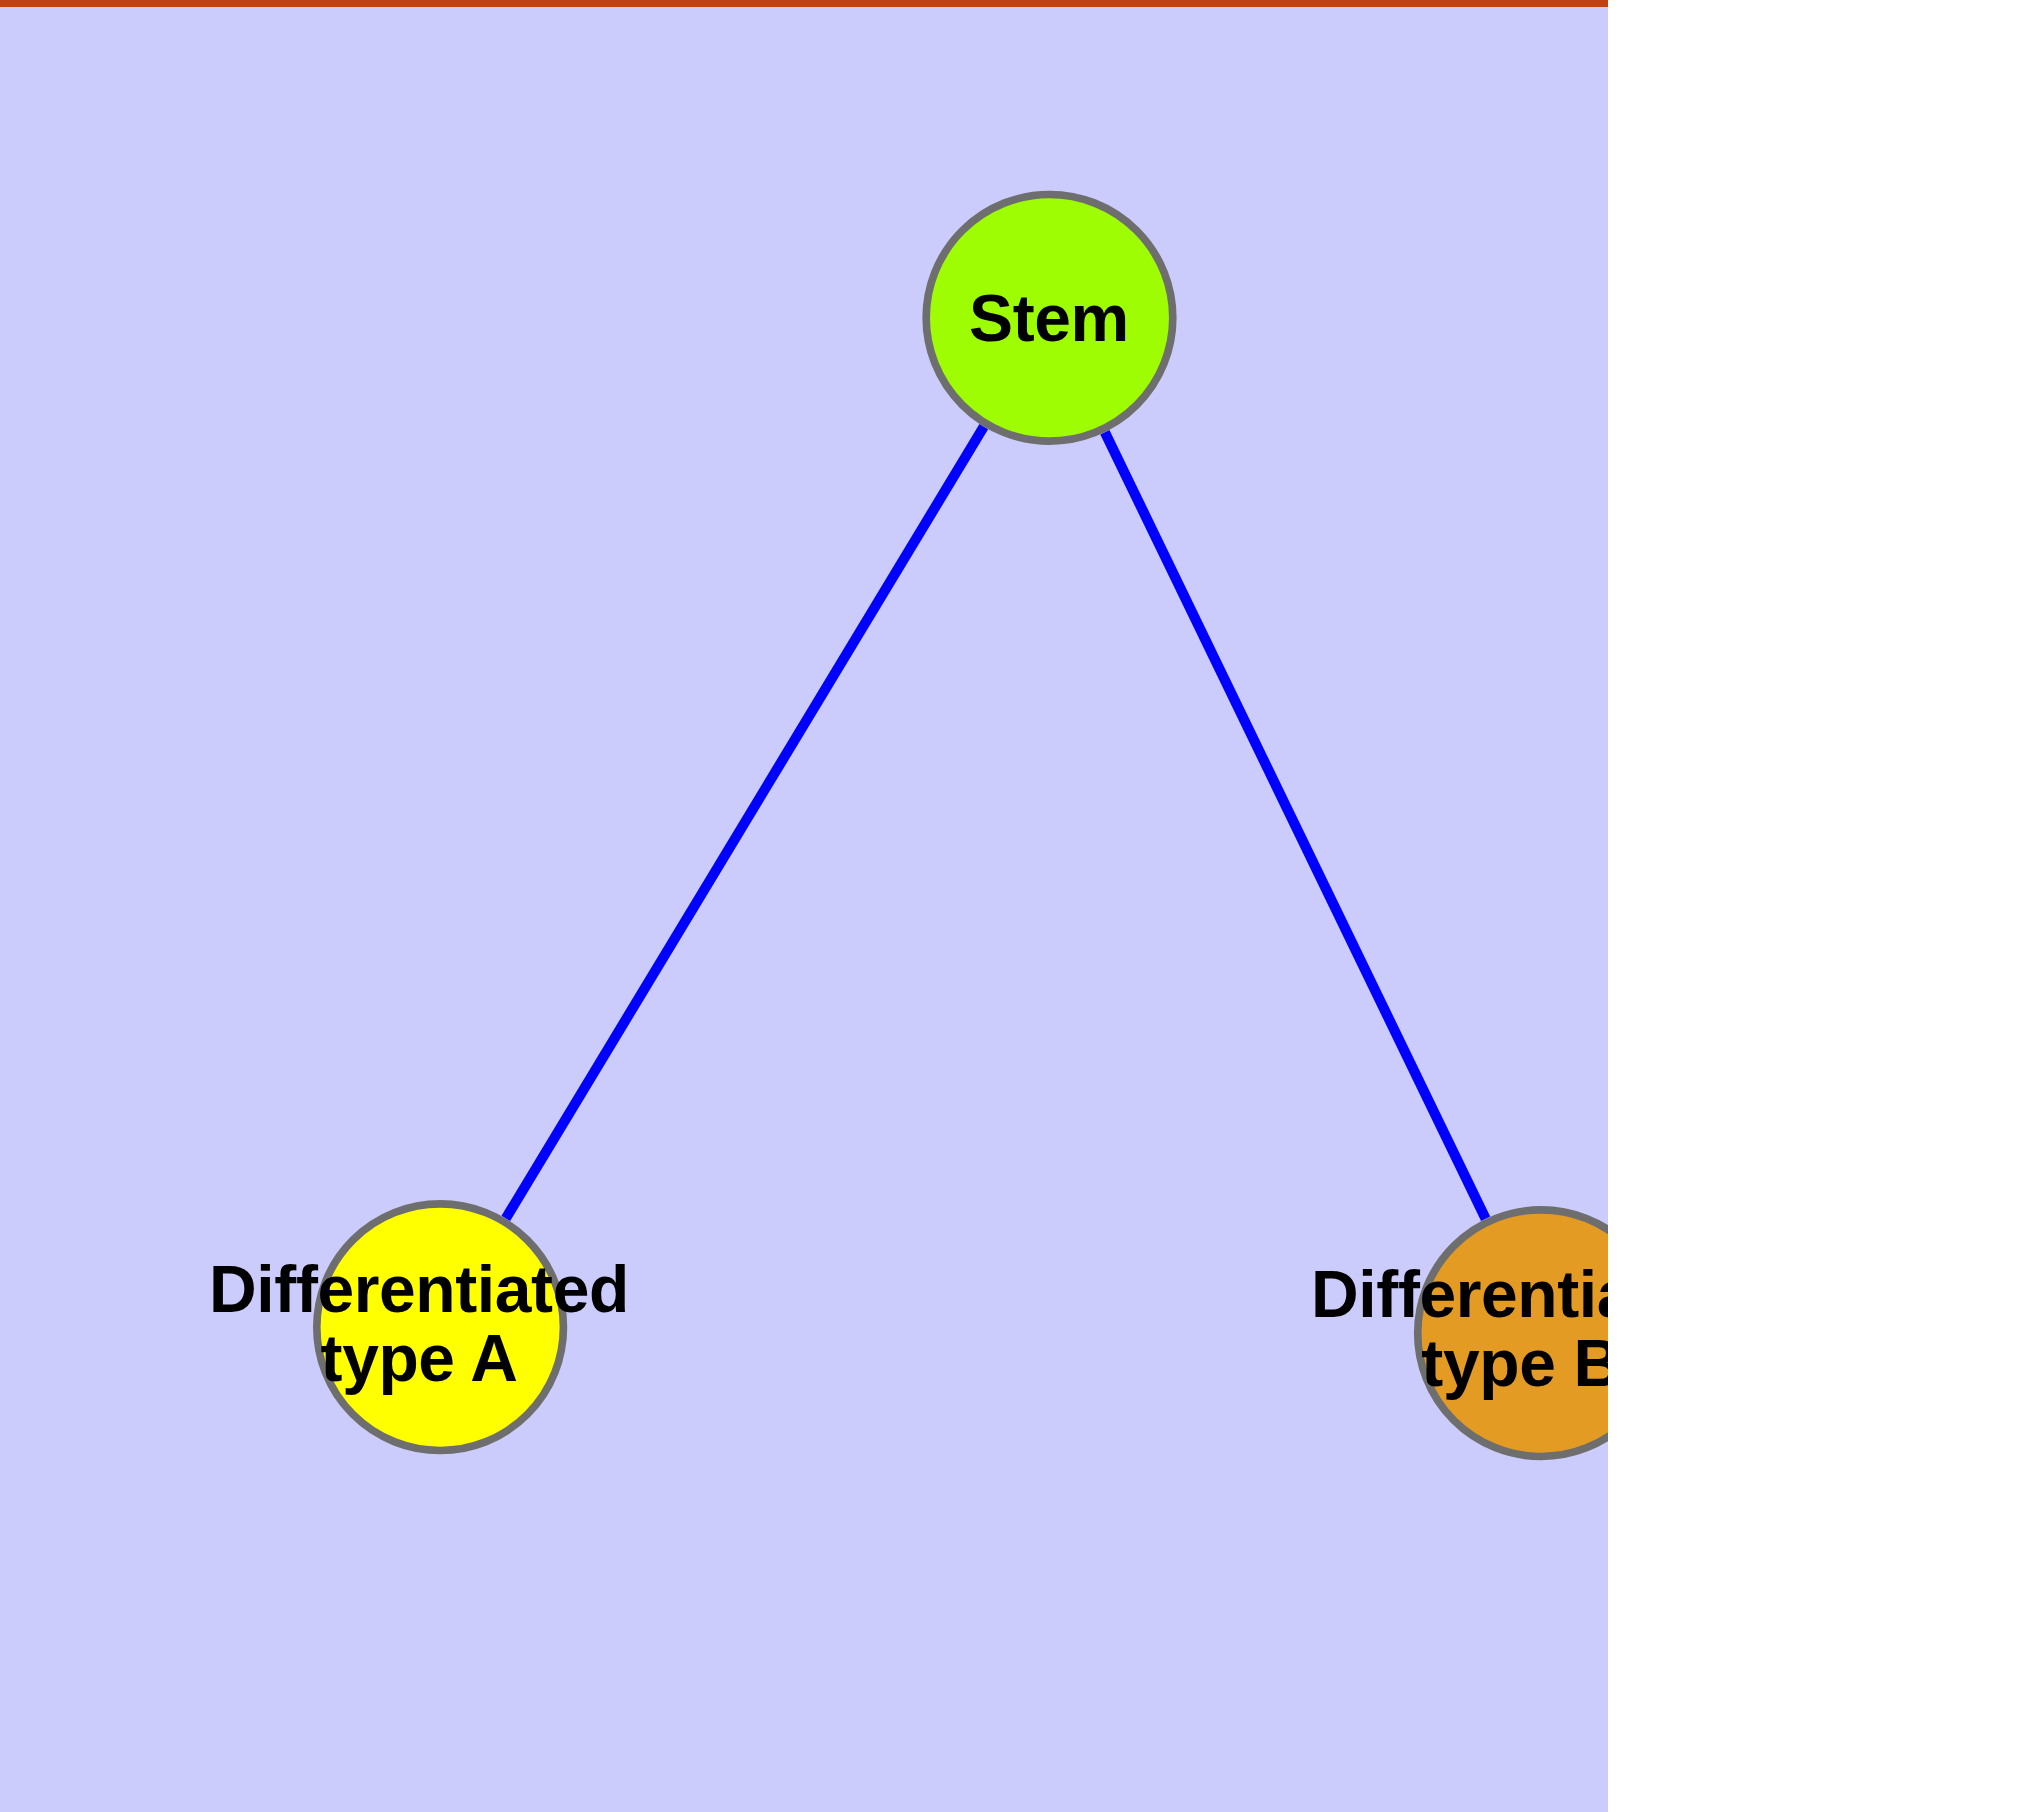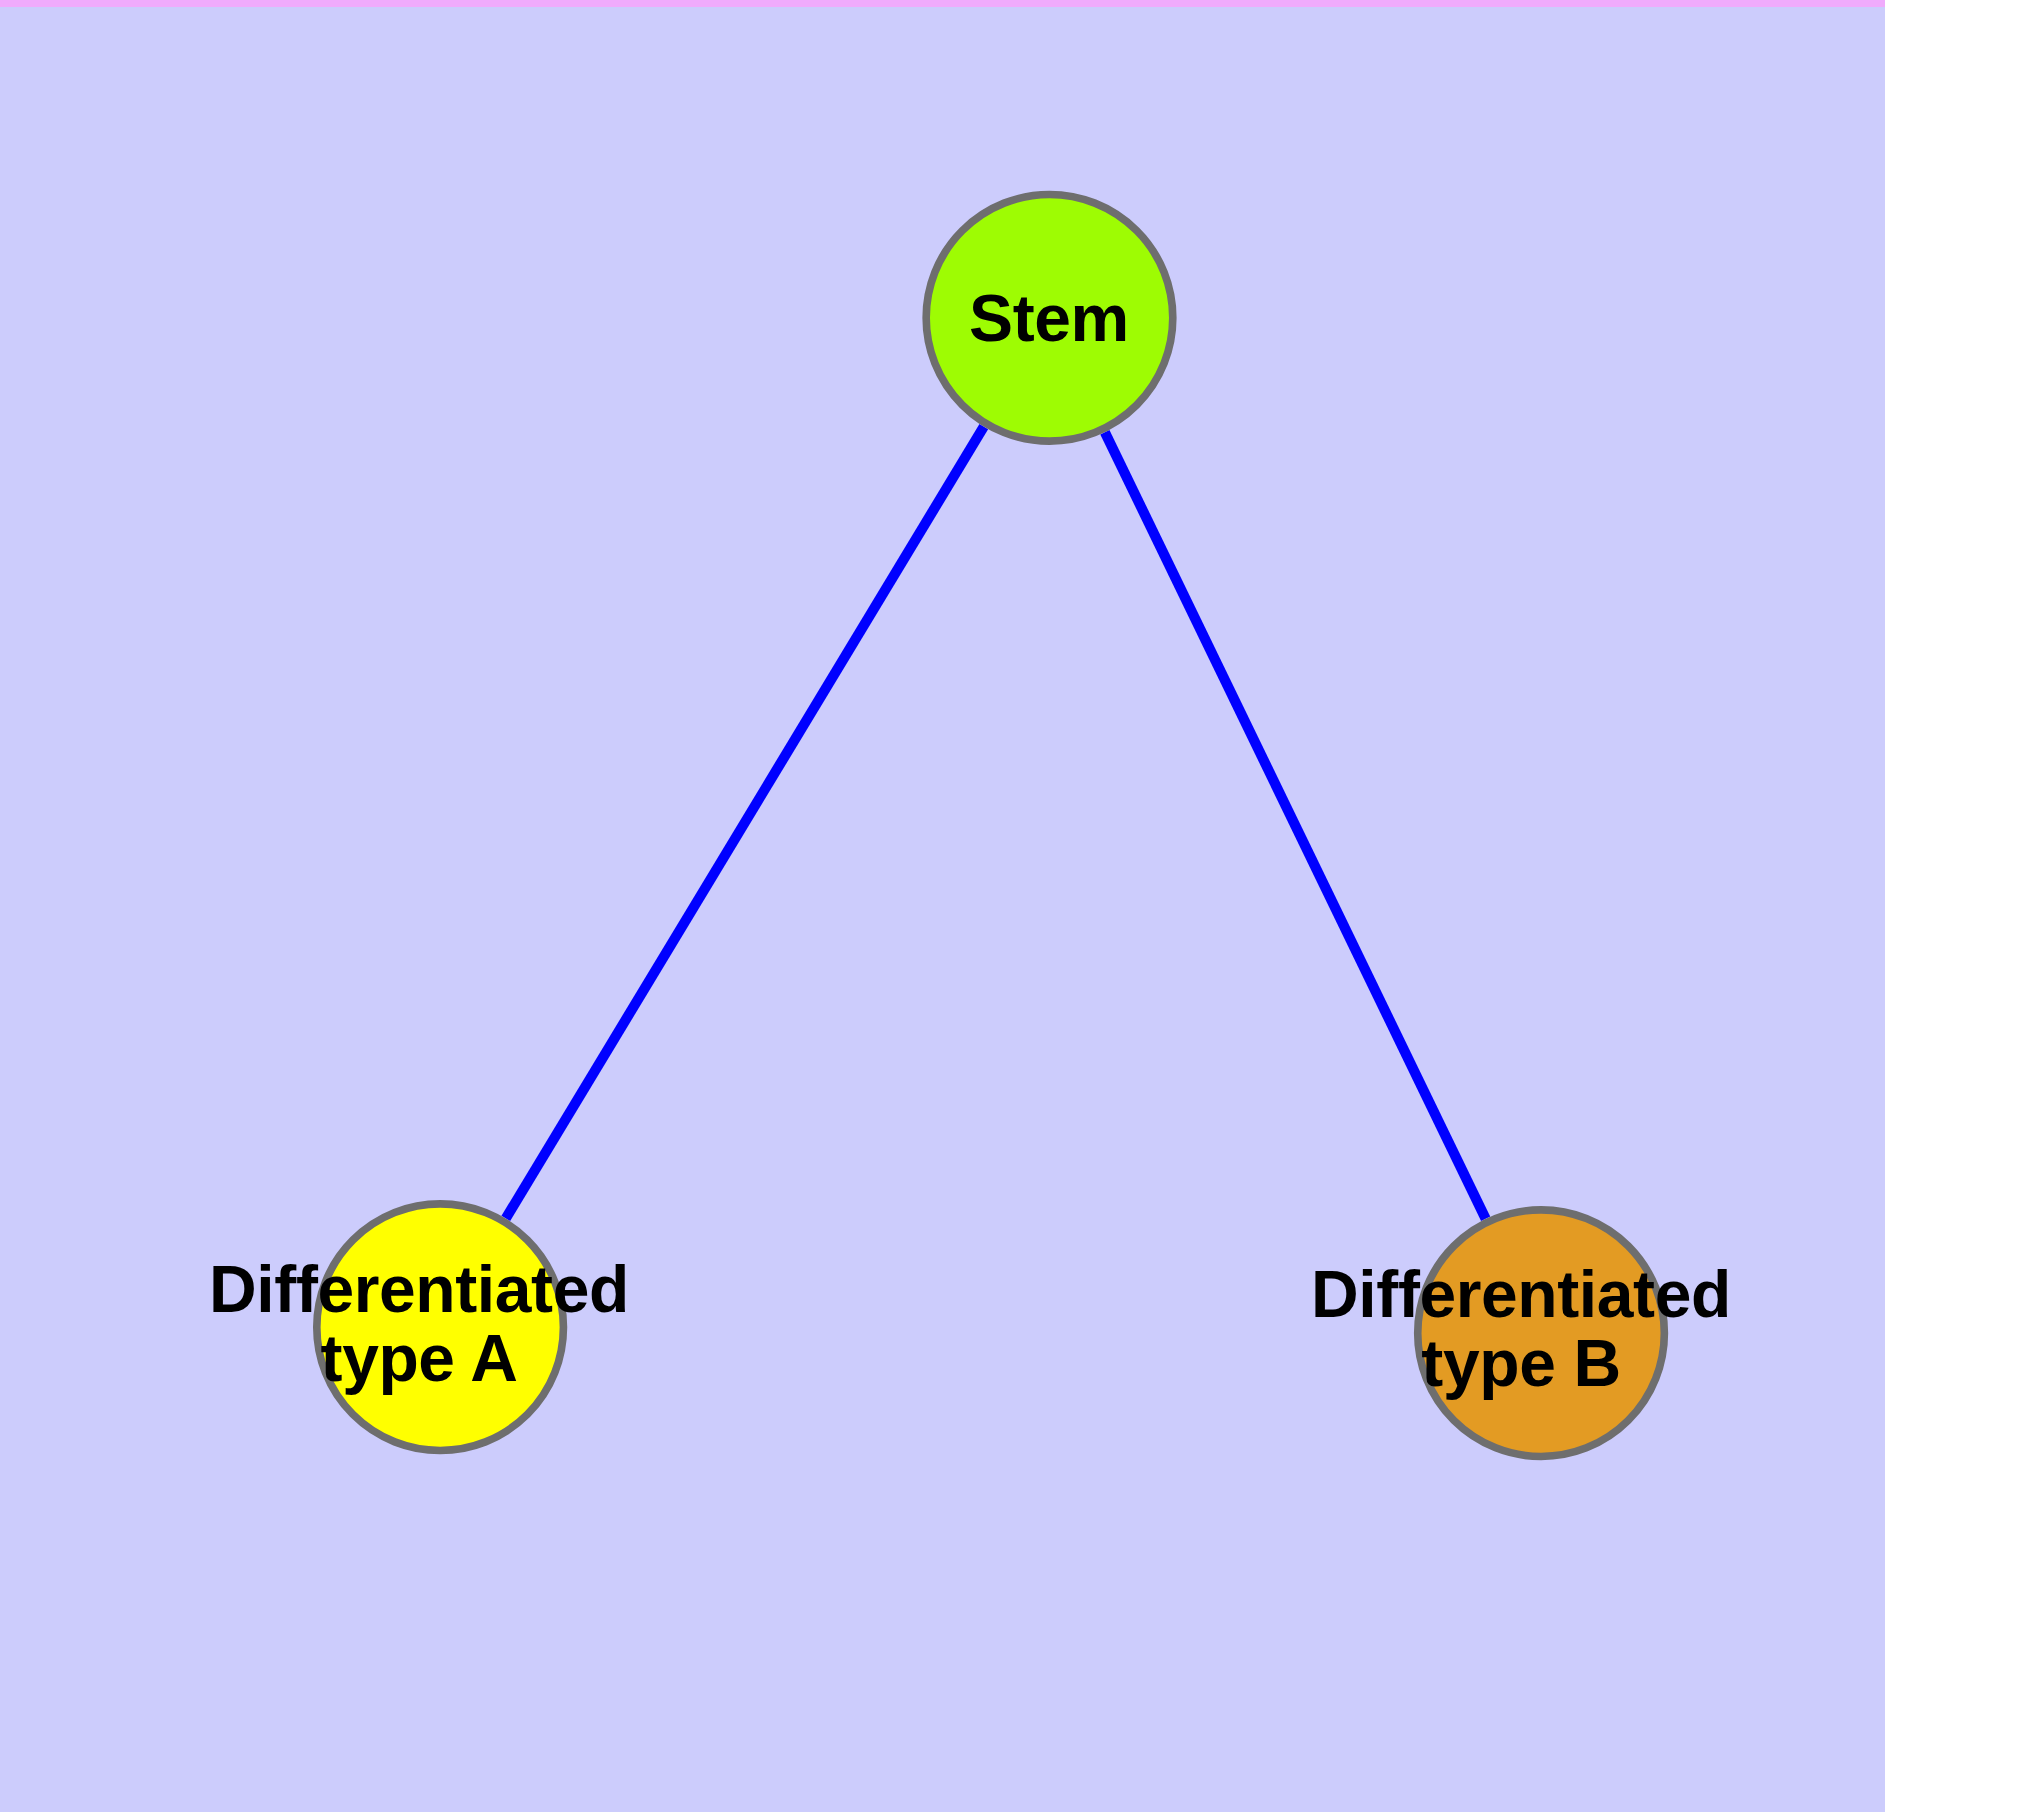--- a/index.html
+++ b/index.html
@@ -6,23 +6,23 @@
   html, body {
     margin: 0;
     padding: 0;
     background: #ffffff;
   }
   body {
     font-family: "Liberation Sans", sans-serif;
   }
   #canvas {
     position: relative;
-    width: 1885px;
+    width: 1608px;
     height: 1812px;
-    background: #f0abfc;
+    background: #c2410c;
     overflow: hidden;
   }
   #plot-area {
     position: absolute;
     left: 0;
     top: 6.8px;
     width: 2021px;
     height: 1805px;
     background: #ccccfc;
   }

